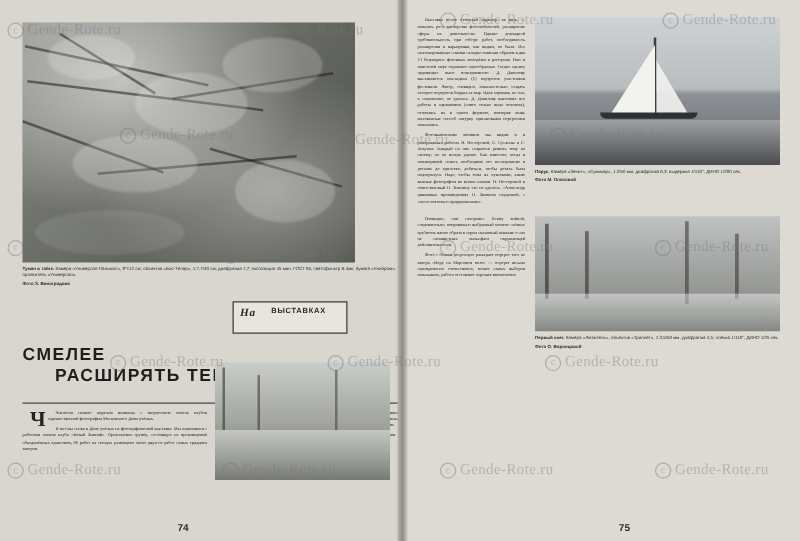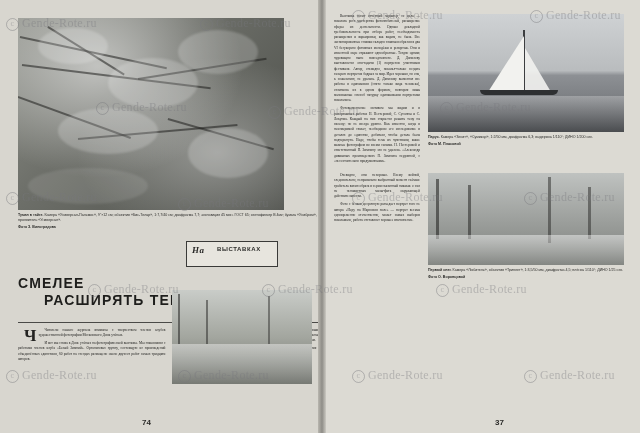--- a/index.html
+++ b/index.html
@@ -244,21 +244,21 @@
           <div style="position:absolute;left:0;top:62px;width:196px;height:30px;background:linear-gradient(to bottom,rgba(255,255,255,.45),rgba(255,255,255,.05));"></div>
         </div>
         <div class="cap">
           <b>Первый снег.</b>
           <span>Камера «Любитель», объектив «Триплет», 1:3,5/50 мм, диафрагма 4,5; плёнка 1/110°; ДИНО 1/25 сек.</span>
           <div style="font-weight:bold;margin-top:2px;">Фото О. Воронцовой</div>
         </div>
       </div>
     </div>
 
-    <div class="folio r">37</div>
+    <div class="folio r">75</div>
   </div>
 
   <div class="photo" id="photo-winter" style="position:absolute;left:172px;top:290px;z-index:3;">
     <div style="position:absolute;left:6px;top:4px;width:2px;height:50px;background:rgba(50,50,48,.6);"></div>
     <div style="position:absolute;left:34px;top:10px;width:2px;height:44px;background:rgba(50,50,48,.55);"></div>
     <div style="position:absolute;left:96px;top:6px;width:2px;height:48px;background:rgba(50,50,48,.5);"></div>
     <div style="position:absolute;left:0;top:54px;width:140px;height:40px;background:linear-gradient(to bottom,rgba(255,255,255,.40),rgba(255,255,255,.05));"></div>
   </div>
 
   <div class="wm" style="left:6px;top:16px;"><span class="c">c</span><span>Gende-Rote.ru</span></div>

